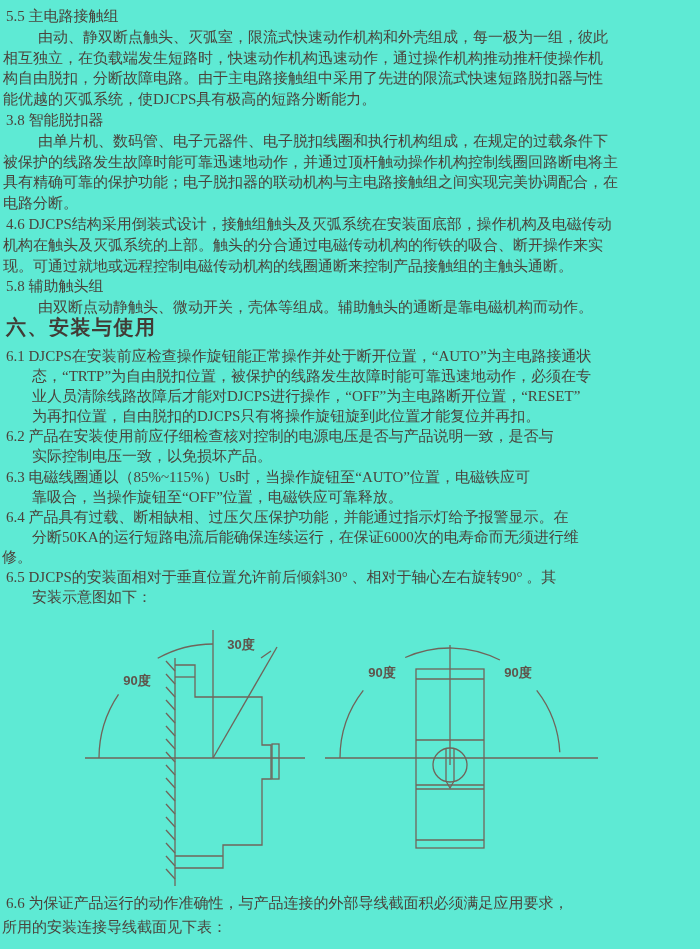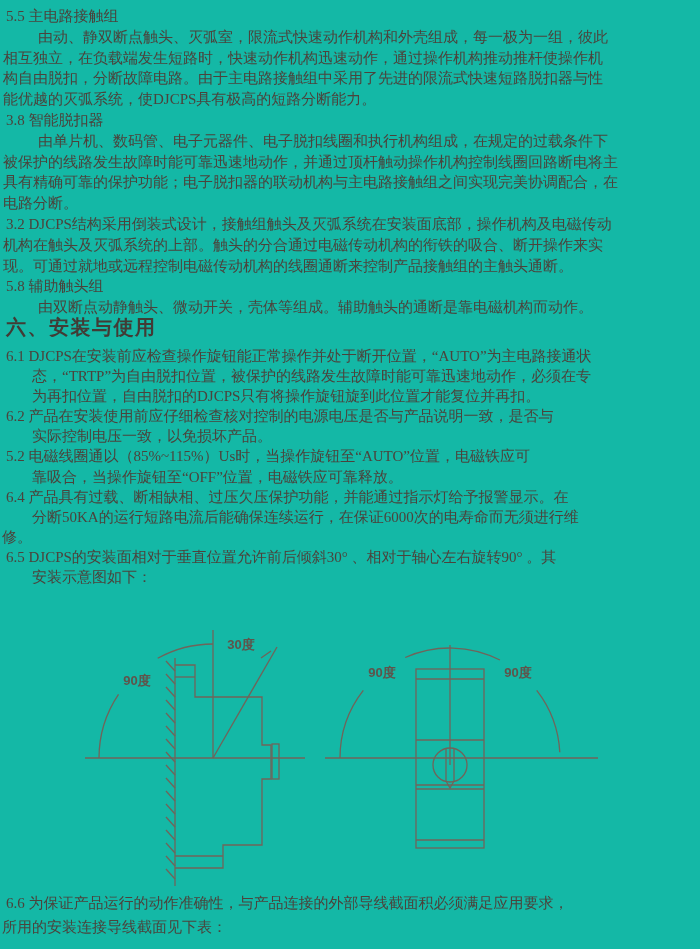--- a/index.html
+++ b/index.html
@@ -1,20 +1,20 @@
 <!DOCTYPE html>
 <html><head>
 <meta charset="utf-8">
 <style>
   html,body{margin:0;padding:0;background:#e9e9e9;}
   .page{
     position:relative;
     width:700px;height:949px;
     margin:0 auto;
-    background:#14b8a6;
+    background:#5eead4;
     overflow:hidden;
     font-family:"Liberation Serif","DejaVu Serif",serif;
     color:#4b433c;
   }
   .tblock{position:absolute;left:0;right:0;}
   .block-top{top:6px;line-height:20.8px;font-size:15px;}
   .block-mid{top:346px;line-height:20.1px;font-size:15px;}
   .block-bottom{top:891px;line-height:24px;font-size:15px;}
   .tline{white-space:nowrap;}
   .ind-h{padding-left:6px;}
@@ -45,36 +45,37 @@
       <div class="tline ind-h">5.5 主电路接触组</div>
       <div class="tline ind-first">由动、静双断点触头、灭弧室，限流式快速动作机构和外壳组成，每一极为一组，彼此</div>
       <div class="tline ind-none">相互独立，在负载端发生短路时，快速动作机构迅速动作，通过操作机构推动推杆使操作机</div>
       <div class="tline ind-none">构自由脱扣，分断故障电路。由于主电路接触组中采用了先进的限流式快速短路脱扣器与性</div>
       <div class="tline ind-none">能优越的灭弧系统，使DJCPS具有极高的短路分断能力。</div>
       <div class="tline ind-h">3.8 智能脱扣器</div>
       <div class="tline ind-first">由单片机、数码管、电子元器件、电子脱扣线圈和执行机构组成，在规定的过载条件下</div>
       <div class="tline ind-none">被保护的线路发生故障时能可靠迅速地动作，并通过顶杆触动操作机构控制线圈回路断电将主</div>
       <div class="tline ind-none">具有精确可靠的保护功能；电子脱扣器的联动机构与主电路接触组之间实现完美协调配合，在</div>
       <div class="tline ind-none">电路分断。</div>
-      <div class="tline ind-h">3.2 DJCPS结构采用倒装式设计，接触组触头及灭弧系统在安装面底部，操作机构及电磁传动</div>
+      <div class="tline ind-h">4.6 DJCPS结构采用倒装式设计，接触组触头及灭弧系统在安装面底部，操作机构及电磁传动</div>
       <div class="tline ind-none">机构在触头及灭弧系统的上部。触头的分合通过电磁传动机构的衔铁的吸合、断开操作来实</div>
       <div class="tline ind-none">现。可通过就地或远程控制电磁传动机构的线圈通断来控制产品接触组的主触头通断。</div>
       <div class="tline ind-h">5.8 辅助触头组</div>
       <div class="tline ind-first">由双断点动静触头、微动开关，壳体等组成。辅助触头的通断是靠电磁机构而动作。</div>
     </div>
 
   <div class="heading-six">六、安装与使用</div>
 
   <div class="tblock block-mid">
       <div class="tline ind-item">6.1 DJCPS在安装前应检查操作旋钮能正常操作并处于断开位置，“AUTO”为主电路接通状</div>
       <div class="tline ind-hang">态，“TRTP”为自由脱扣位置，被保护的线路发生故障时能可靠迅速地动作，必须在专</div>
+      <div class="tline ind-hang">业人员清除线路故障后才能对DJCPS进行操作，“OFF”为主电路断开位置，“RESET”</div>
       <div class="tline ind-hang">为再扣位置，自由脱扣的DJCPS只有将操作旋钮旋到此位置才能复位并再扣。</div>
       <div class="tline ind-item">6.2 产品在安装使用前应仔细检查核对控制的电源电压是否与产品说明一致，是否与</div>
       <div class="tline ind-hang">实际控制电压一致，以免损坏产品。</div>
-      <div class="tline ind-item">5.2 电磁线圈通以（85%~115%）Us时，当操作旋钮至“AUTO”位置，电磁铁应可</div>
+      <div class="tline ind-item">6.3 电磁线圈通以（85%~115%）Us时，当操作旋钮至“AUTO”位置，电磁铁应可</div>
       <div class="tline ind-hang">靠吸合，当操作旋钮至“OFF”位置，电磁铁应可靠释放。</div>
       <div class="tline ind-item">6.4 产品具有过载、断相缺相、过压欠压保护功能，并能通过指示灯给予报警显示。在</div>
       <div class="tline ind-hang">分断50KA的运行短路电流后能确保连续运行，在保证6000次的电寿命而无须进行维</div>
       <div class="tline ind-flush">修。</div>
       <div class="tline ind-item">6.5 DJCPS的安装面相对于垂直位置允许前后倾斜30° 、相对于轴心左右旋转90° 。其</div>
       <div class="tline ind-hang">安装示意图如下：</div>
     </div>
 
   <svg class="diagram-svg" width="700" height="296" viewBox="0 0 700 296">
 

